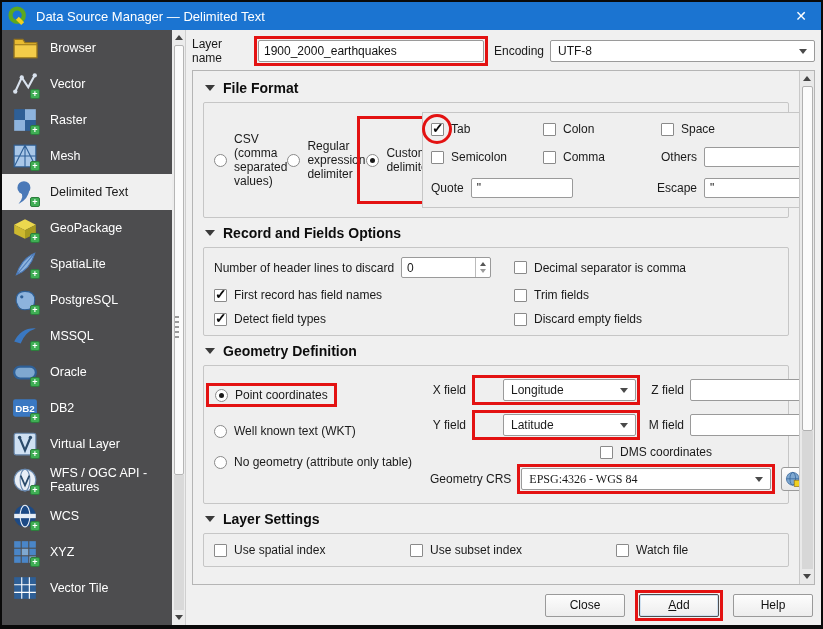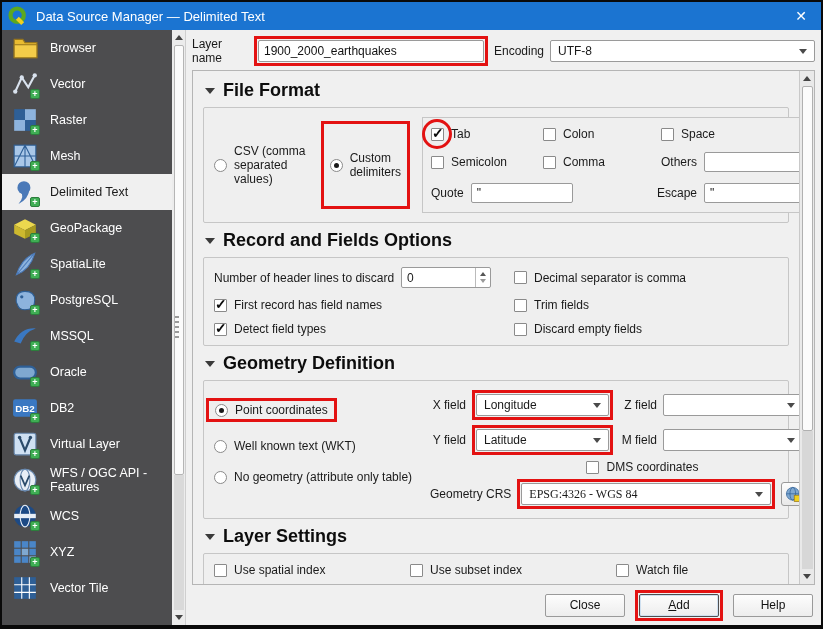--- a/index.html
+++ b/index.html
@@ -69,21 +69,21 @@
     border:3px solid #e31212; border-radius:50%; pointer-events:none; }
 
   
   .scrollwrap{ flex:1; border:1px solid #b5b5b5; background:#f0f0f0; display:flex; min-height:0; overflow:hidden; }
   .form{ flex:1; padding:2px 8px 0 8px; overflow:hidden; min-width:0; }
   .vscroll{ width:15px; flex:none; border-left:1px solid #c9c9c9; background:#e9e9e9;
     display:flex; flex-direction:column; align-items:center; }
   .v-thumb{ width:11px; height:345px; background:#fbfbfb; border:1px solid #b0b0b0; border-radius:2px; }
   .v-track{ flex:1; width:11px; background:#d7d7d7; }
 
-  .sect-head{ display:flex; align-items:center; gap:8px; font-weight:bold; font-size:18px;
+  .sect-head{ display:flex; align-items:center; gap:8px; font-weight:bold; font-size:14px;
     margin:7px 0 6px 4px; color:#0d0d0d; }
   .tri-down{ width:0; height:0; border-left:5px solid transparent; border-right:5px solid transparent;
     border-top:6px solid #3a3a3a; flex:none; }
   .gbox{ background:#efefef; border:1px solid #c6c6c6; border-radius:2px; padding:9px 10px; margin:0 2px 4px 2px; }
 
   .radio{ width:13px; height:13px; border:1px solid #8a8a8a; border-radius:50%; background:#fff;
     position:relative; flex:none; }
   .radio.sel::after{ content:""; position:absolute; inset:3px; background:#1a1a1a; border-radius:50%; }
   .cb{ width:13px; height:13px; border:1px solid #8a8a8a; border-radius:1px; background:#fff;
     position:relative; flex:none; }
@@ -110,21 +110,21 @@
   .spin-up{ width:0; height:0; border-left:3px solid transparent; border-right:3px solid transparent; border-bottom:4px solid #555; }
   .spin-dn{ width:0; height:0; border-left:3px solid transparent; border-right:3px solid transparent; border-top:4px solid #999; }
 
   
   .geo-grid{ display:flex; gap:8px; }
   .geo-left{ width:208px; flex:none; display:flex; flex-direction:column; gap:17px; padding-top:8px; }
   .geo-right{ flex:1; display:flex; flex-direction:column; gap:5px; }
   .geo-row{ display:flex; align-items:center; gap:6px; }
   .geo-lbl{ flex:none; text-align:right; }
   .w-xy{ width:36px; } .w-zm{ width:38px; }
-  .dd-xy{ width:133px; } .dd-zm{ width:140px; flex:none; } .dd-crs{ width:250px;font-family:Liberation Serif, serif; }
+  .dd-xy{ width:133px;margin-left:27px; } .dd-zm{ width:140px; flex:none; } .dd-crs{ width:250px;font-family:Liberation Serif, serif; }
   .dms-row{ margin-left:52px;justify-content:center; }
   .crs-btn{ width:25px; height:24px; border:1px solid #9a9a9a; border-radius:3px;
     background:linear-gradient(#fdfdfd,#e8e8e8); display:flex; align-items:center; justify-content:center; flex:none; }
 
   
   .ls-grid{ display:grid; grid-template-columns:196px 206px 1fr; align-items:center; }
 
   .footer{ height:40px; flex:none; display:flex; align-items:center; justify-content:flex-end; gap:10px; padding:0 2px; }
 </style>
 </head>
@@ -350,20 +350,24 @@
           <div class="sect-head">
             <span class="tri-down"></span>
             <span>File Format</span>
           </div>
           <div class="gbox ff-grid">
             <div class="ff-left">
               <span class="ctl-row">
                 <span class="radio"></span>
                 <span>CSV (comma separated values)</span>
               </span>
+              <span class="ctl-row">
+                <span class="radio"></span>
+                <span>Regular expression delimiter</span>
+              </span>
               <span class="red-wrap-inline" style="margin-left:-8px;">
                 <span class="ctl-row">
                   <span class="radio sel"></span>
                   <span>Custom delimiters</span>
                 </span>
               </span>
             </div>
             <div class="delim-panel">
               <span class="ctl-row" style="position:relative;">
                 <span class="cb checked"></span>

